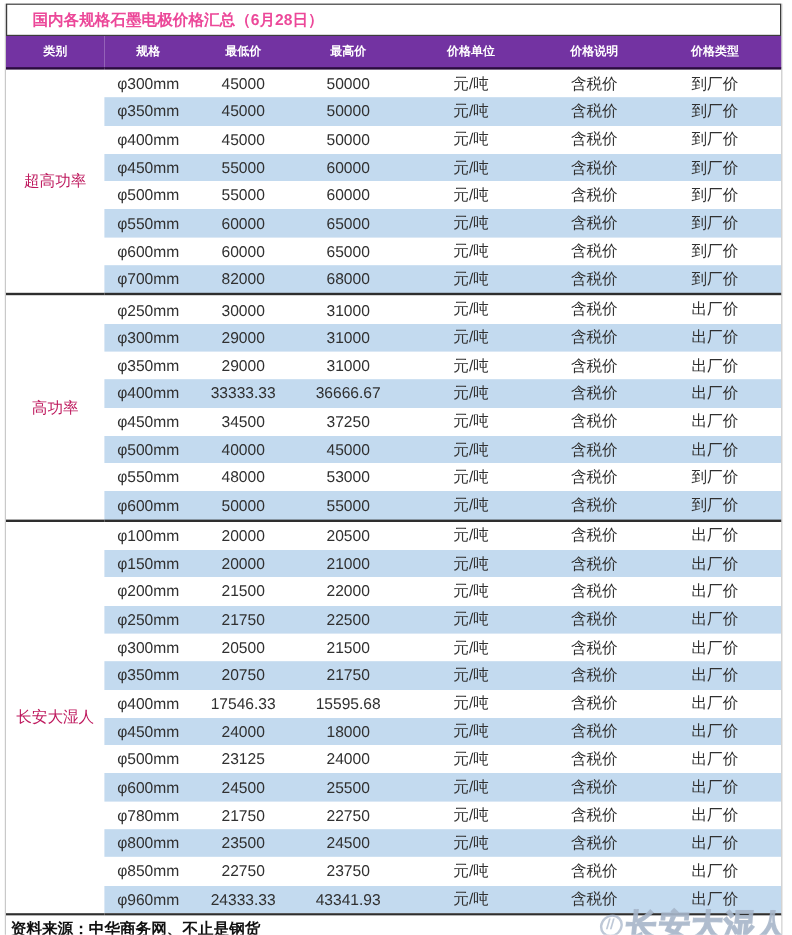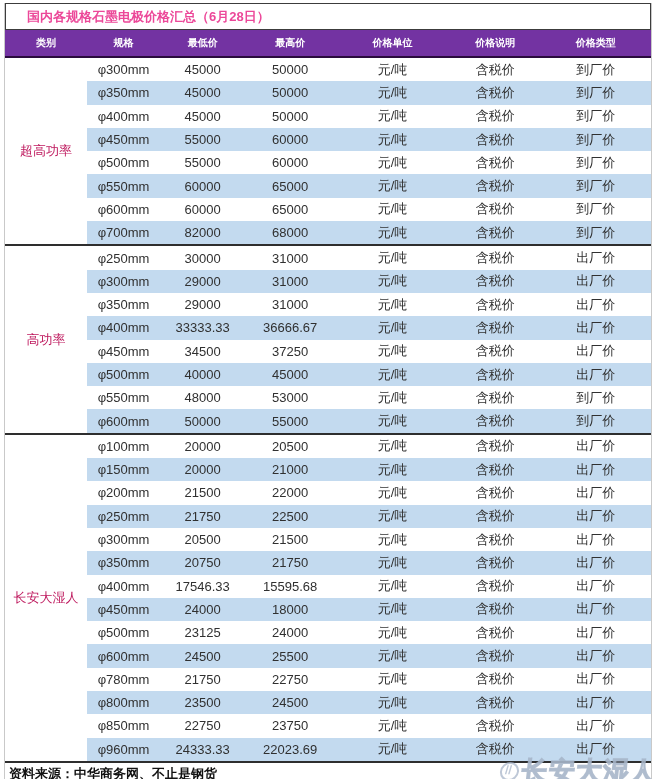--- a/index.html
+++ b/index.html
@@ -347,21 +347,21 @@
           <td>φ850mm</td>
           <td>22750</td>
           <td>23750</td>
           <td>元/吨</td>
           <td>含税价</td>
           <td>出厂价</td>
         </tr>
         <tr class="stripe">
           <td>φ960mm</td>
           <td>24333.33</td>
-          <td>22023.69</td>
+          <td>43341.93</td>
           <td>元/吨</td>
           <td>含税价</td>
           <td>出厂价</td>
         </tr>
       </tbody>
   </table>
 
   <div class="footer-note">资料来源：中华商务网、不止是钢货</div>
 
   <div class="watermark">

